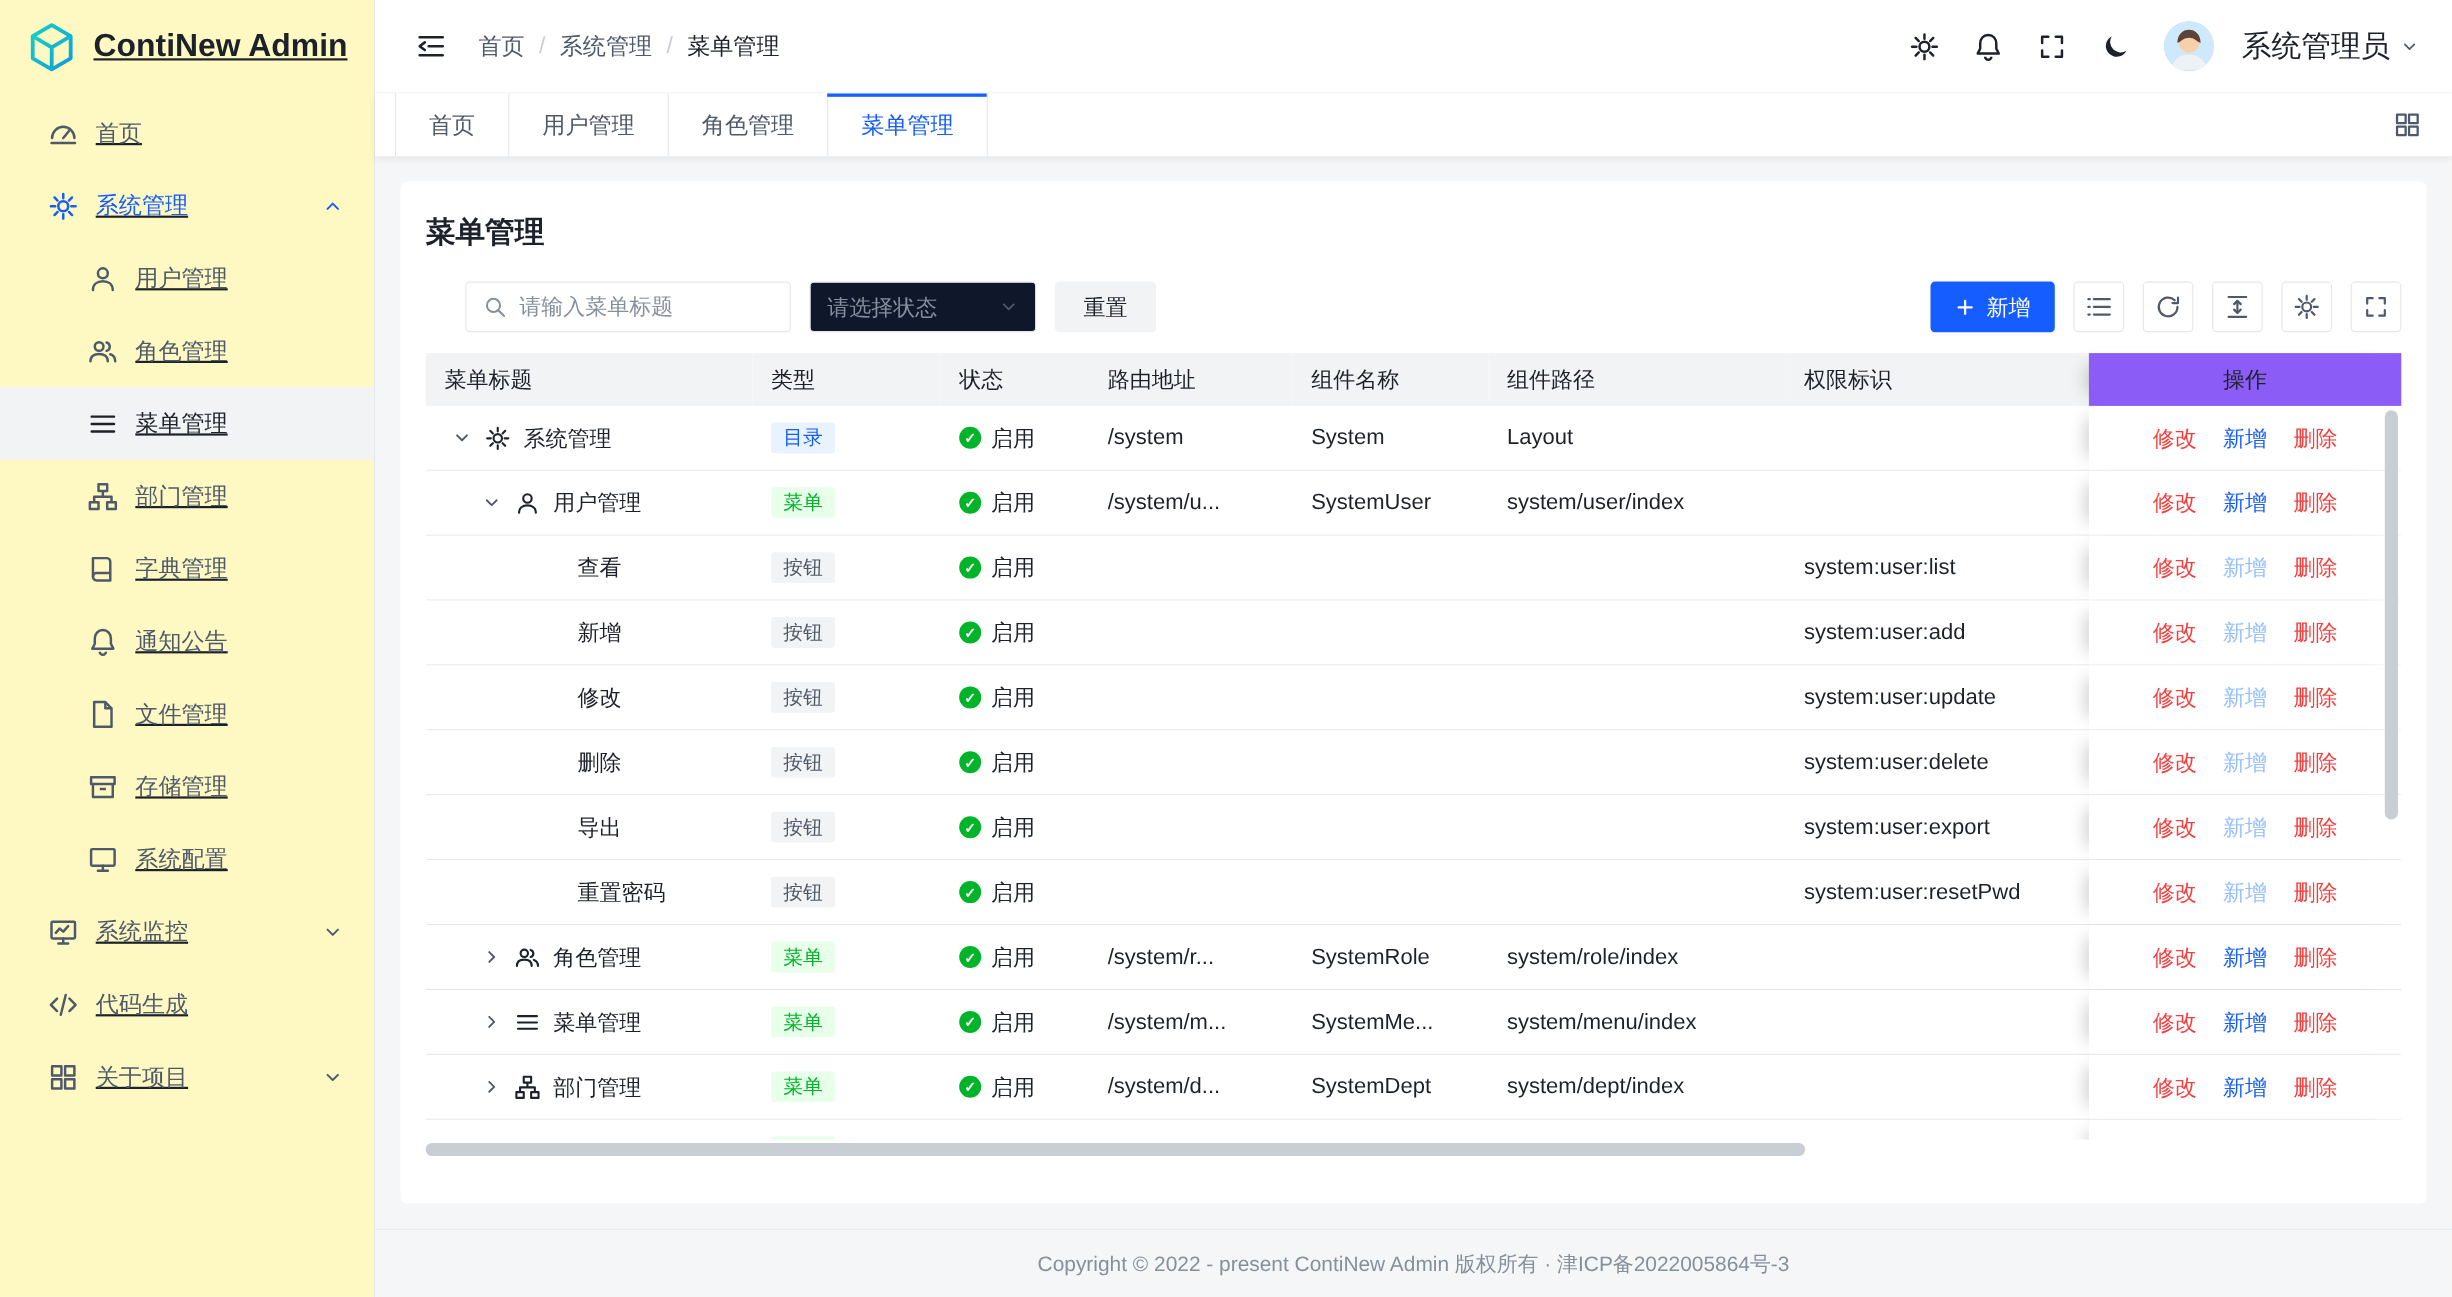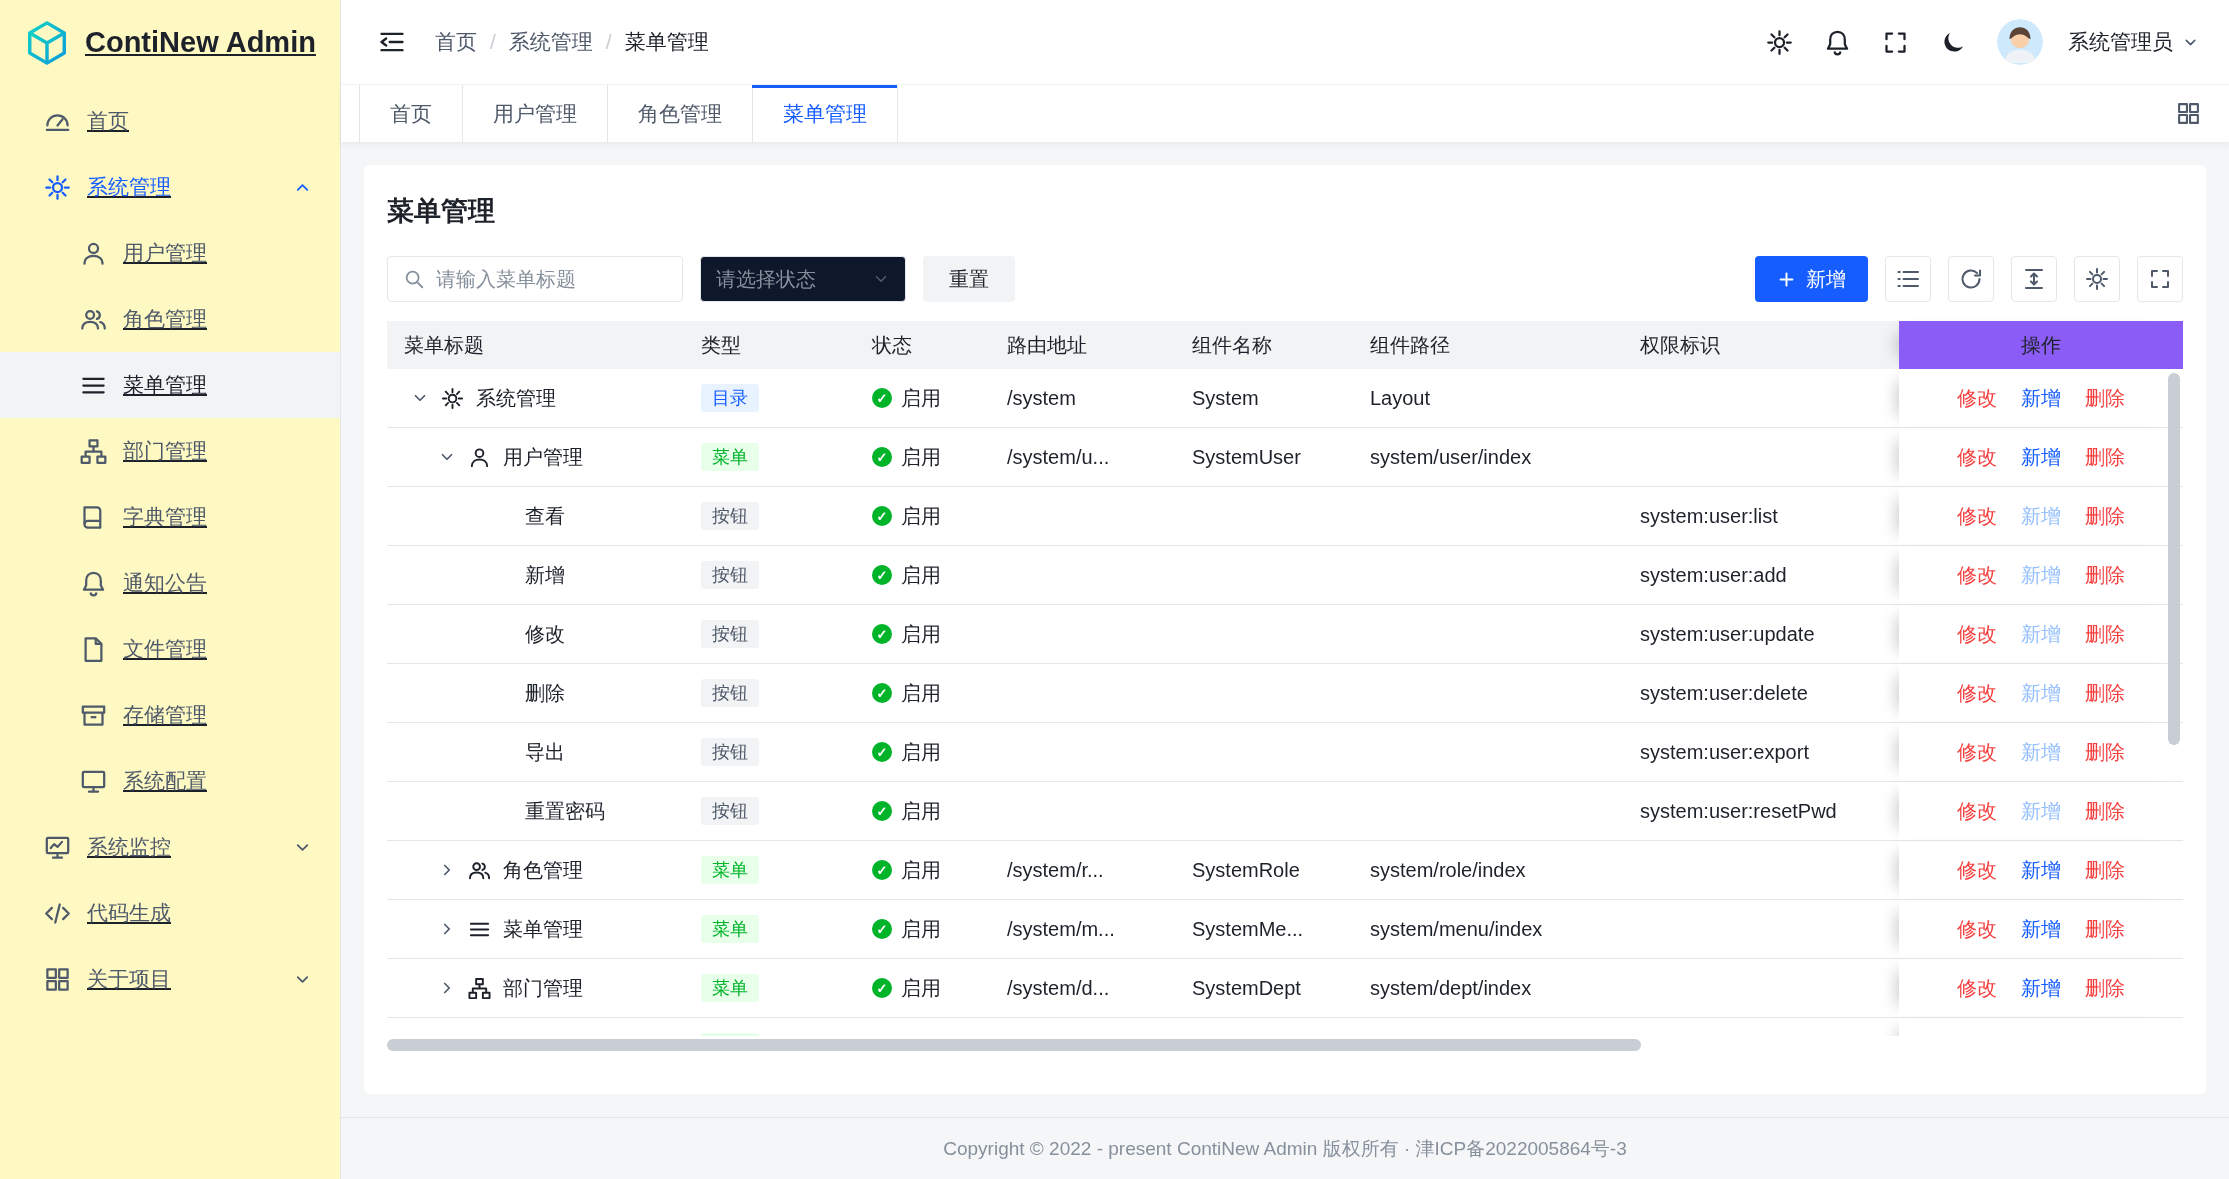--- a/index.html
+++ b/index.html
@@ -28,37 +28,37 @@
   .fold-btn { width:42px; height:42px; display:flex; align-items:center; justify-content:center; color:#1d2129; border-radius:6px; cursor:pointer; }
   .fold-btn svg { width:28px; height:28px; }
   .breadcrumb { display:flex; align-items:center; gap:13px; margin-left:22px; font-size:21px; color:#4e5969; }
   .bc-item { cursor:pointer; }
   .bc-current { color:#1d2129; }
   .bc-sep { color:#c9cdd4; }
   .tb-actions { margin-left:auto; display:flex; align-items:center; gap:14px; }
   .tb-icon { width:44px; height:44px; border-radius:50%; display:flex; align-items:center; justify-content:center; color:#1d2129; cursor:pointer; }
   .tb-icon svg { width:27px; height:27px; }
   .avatar { width:46px; height:46px; border-radius:50%; overflow:hidden; margin-left:8px; cursor:pointer; flex:none; }
-  .user-chip { display:flex; align-items:center; gap:9px; margin-left:11px; font-size:21px; color:#1d2129; cursor:pointer; }
+  .user-chip { display:flex; align-items:center; gap:9px; margin-left:11px; font-size:27px; color:#1d2129; cursor:pointer; }
   .user-chip .chev-s { width:17px; height:17px; color:#4e5969; }
 
   .tabbar { height:57px; background:#fff; display:flex; align-items:stretch; box-shadow:0 3px 6px rgba(29,33,41,0.06); position:relative; z-index:2; padding-right:20px; }
   .tab { display:flex; align-items:center; padding:0 30px; font-size:21px; color:#4e5969; border-right:1px solid #e5e6eb; cursor:pointer; position:relative; white-space:nowrap; }
   .tab:first-child { margin-left:18px; border-left:1px solid #e5e6eb; }
   .tab.active { color:#165dff; }
   .tab.active::before { content:""; position:absolute; top:0; left:-1px; right:0; height:3px; background:#165dff; }
   .tab-extra { margin-left:auto; align-self:center; width:42px; height:42px; display:flex; align-items:center; justify-content:center; color:#4e5969; cursor:pointer; }
   .tab-extra svg { width:25px; height:25px; }
 
   .content { flex:1; min-height:0; background:#f5f6f7; padding:23px; }
   .card { background:#fff; border-radius:6px; height:100%; padding:28px 23px 0; display:flex; flex-direction:column; overflow:hidden; }
   .card-title { font-size:27px; font-weight:700; margin-bottom:27px; }
 
   
-  .toolbar { display:flex; align-items:center; gap:17px; margin-bottom:19px; }
+  .toolbar { display:flex; align-items:center; gap:17px; margin-bottom:19px;margin-left:36px; }
   .input-box { width:296px; height:46px; background:#fff; border:1px solid #e5e6eb; border-radius:4px; display:flex; align-items:center; padding:0 15px; gap:11px; }
   .input-box .mag { width:22px; height:22px; color:#86909c; flex:none; }
   .input-box input { border:none; outline:none; background:transparent; font:inherit; font-size:20px; color:#1d2129; width:100%; }
   .input-box input::placeholder { color:#86909c; }
   .select-box { width:206px; height:46px; background:#0f172a; border:1px solid #e5e6eb; border-radius:4px; display:flex; align-items:center; justify-content:space-between; padding:0 15px; font-size:20px; color:#86909c; cursor:pointer; }
   .select-box .chev-s { width:18px; height:18px; color:#4e5969; }
   .btn-reset { height:46px; padding:0 26px; background:#f2f3f5; border:none; border-radius:4px; font:inherit; font-size:20px; color:#1d2129; cursor:pointer; }
   .spacer { flex:1; }
   .btn-add { height:46px; padding:0 22px; background:#165dff; border:none; border-radius:4px; color:#fff; font:inherit; font-size:20px; display:flex; align-items:center; gap:10px; cursor:pointer; }
   .btn-add .plus { width:19px; height:19px; }

